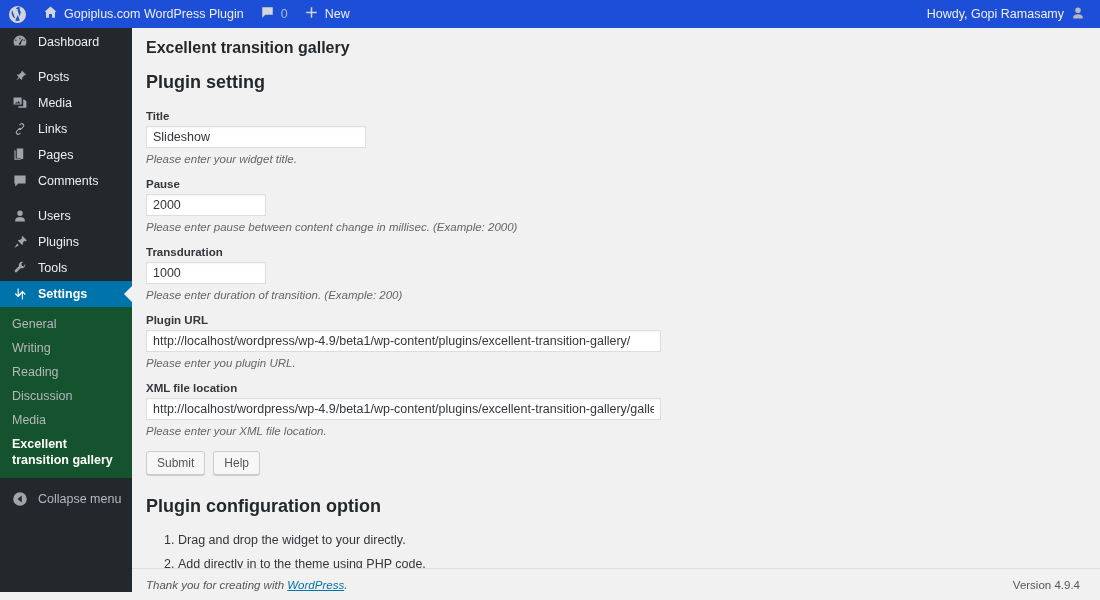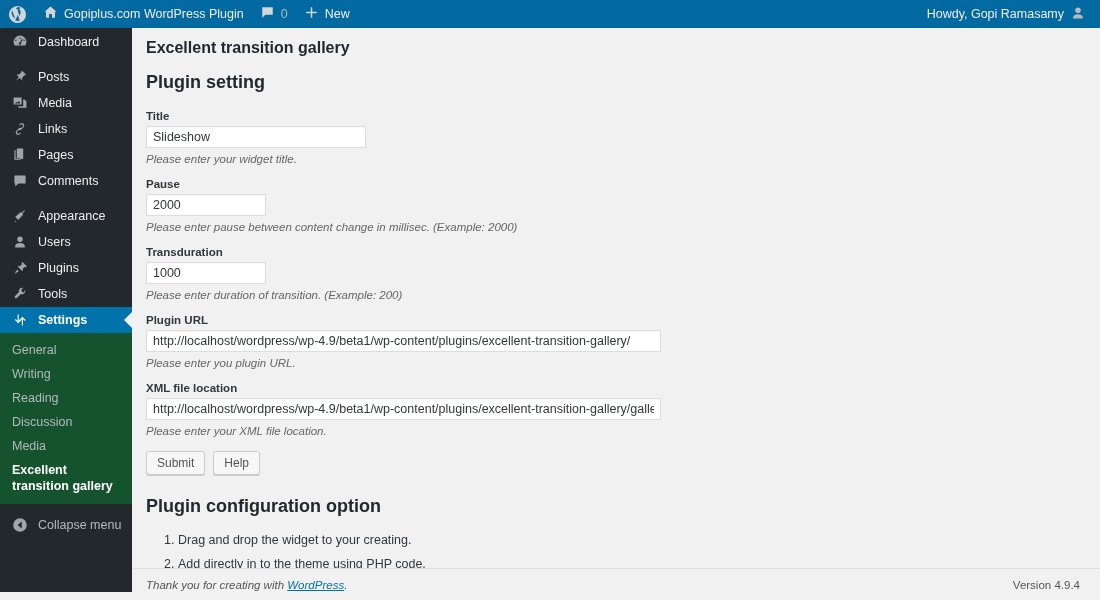--- a/index.html
+++ b/index.html
@@ -8,21 +8,21 @@
     width: 1100px; height: 600px;
     overflow: hidden;
     font-family: "Liberation Sans", sans-serif;
     background: #f1f1f1;
   }
 
   
   #adminbar {
     position: absolute; top: 0; left: 0;
     width: 1100px; height: 28px;
-    background: #0369a1;
+    background: #1d4ed8;
     color: #eee;
     font-size: 12.5px;
     display: flex; align-items: center;
     z-index: 30;
   }
   .ab-item {
     display: flex; align-items: center;
     height: 28px; padding: 0 8px;
     color: #eee; text-decoration: none;
     gap: 6px; white-space: nowrap;
@@ -312,28 +312,20 @@
     <span class="mi-ic">
       <svg width="16" height="16" viewBox="0 0 20 20">
           <path d="M3 3h14v10H8l-4 4v-4H3V3z"></path>
         </svg>
     </span>
     <span>Comments</span>
   </a>
 
   <div class="sep"></div>
 
-  <a class="menu-item" href="#">
-    <span class="mi-ic">
-      <svg width="16" height="16" viewBox="0 0 20 20">
-          <path d="M17 3.5c-.7-.7-1.8-.6-2.4 0L12 6l-1-1-7 6.2 3.8 3.8L14 8l-1-1 2.5-2.5c.7-.7.8-1.7.2-2.4zM4.5 15.5L3 18l2.5-1.5-1-1z"></path>
-        </svg>
-    </span>
-    <span>Appearance</span>
-  </a>
 
   <a class="menu-item" href="#">
     <span class="mi-ic">
       <svg width="16" height="16" viewBox="0 0 20 20">
           <path d="M10 10a3.4 3.4 0 1 0 0-6.8A3.4 3.4 0 0 0 10 10zm0 1.4c-3 0-6 1.6-6 3.6v2h12v-2c0-2-3-3.6-6-3.6z"></path>
         </svg>
     </span>
     <span>Users</span>
   </a>
 
@@ -410,21 +402,21 @@
     <p class="hint">Please enter your XML file location.</p>
 
     <div class="btn-row">
       <button class="wp-btn">Submit</button>
       <button class="wp-btn">Help</button>
     </div>
 
     <h3 class="section-title cfg">Plugin configuration option</h3>
 
     <ol class="cfg-list">
-      <li>Drag and drop the widget to your creating.</li>
+      <li>Drag and drop the widget to your directly.</li>
       <li>Add directly in to the theme using PHP code.</li>
       <li>Add the plugin in the posts or pages using short code.</li>
     </ol>
 
     <p class="cfg-note"><span>Check official website for more information </span><a href="#">click here</a></p>
 
   </div>
 </div>
 
 <div id="wpfooter">

